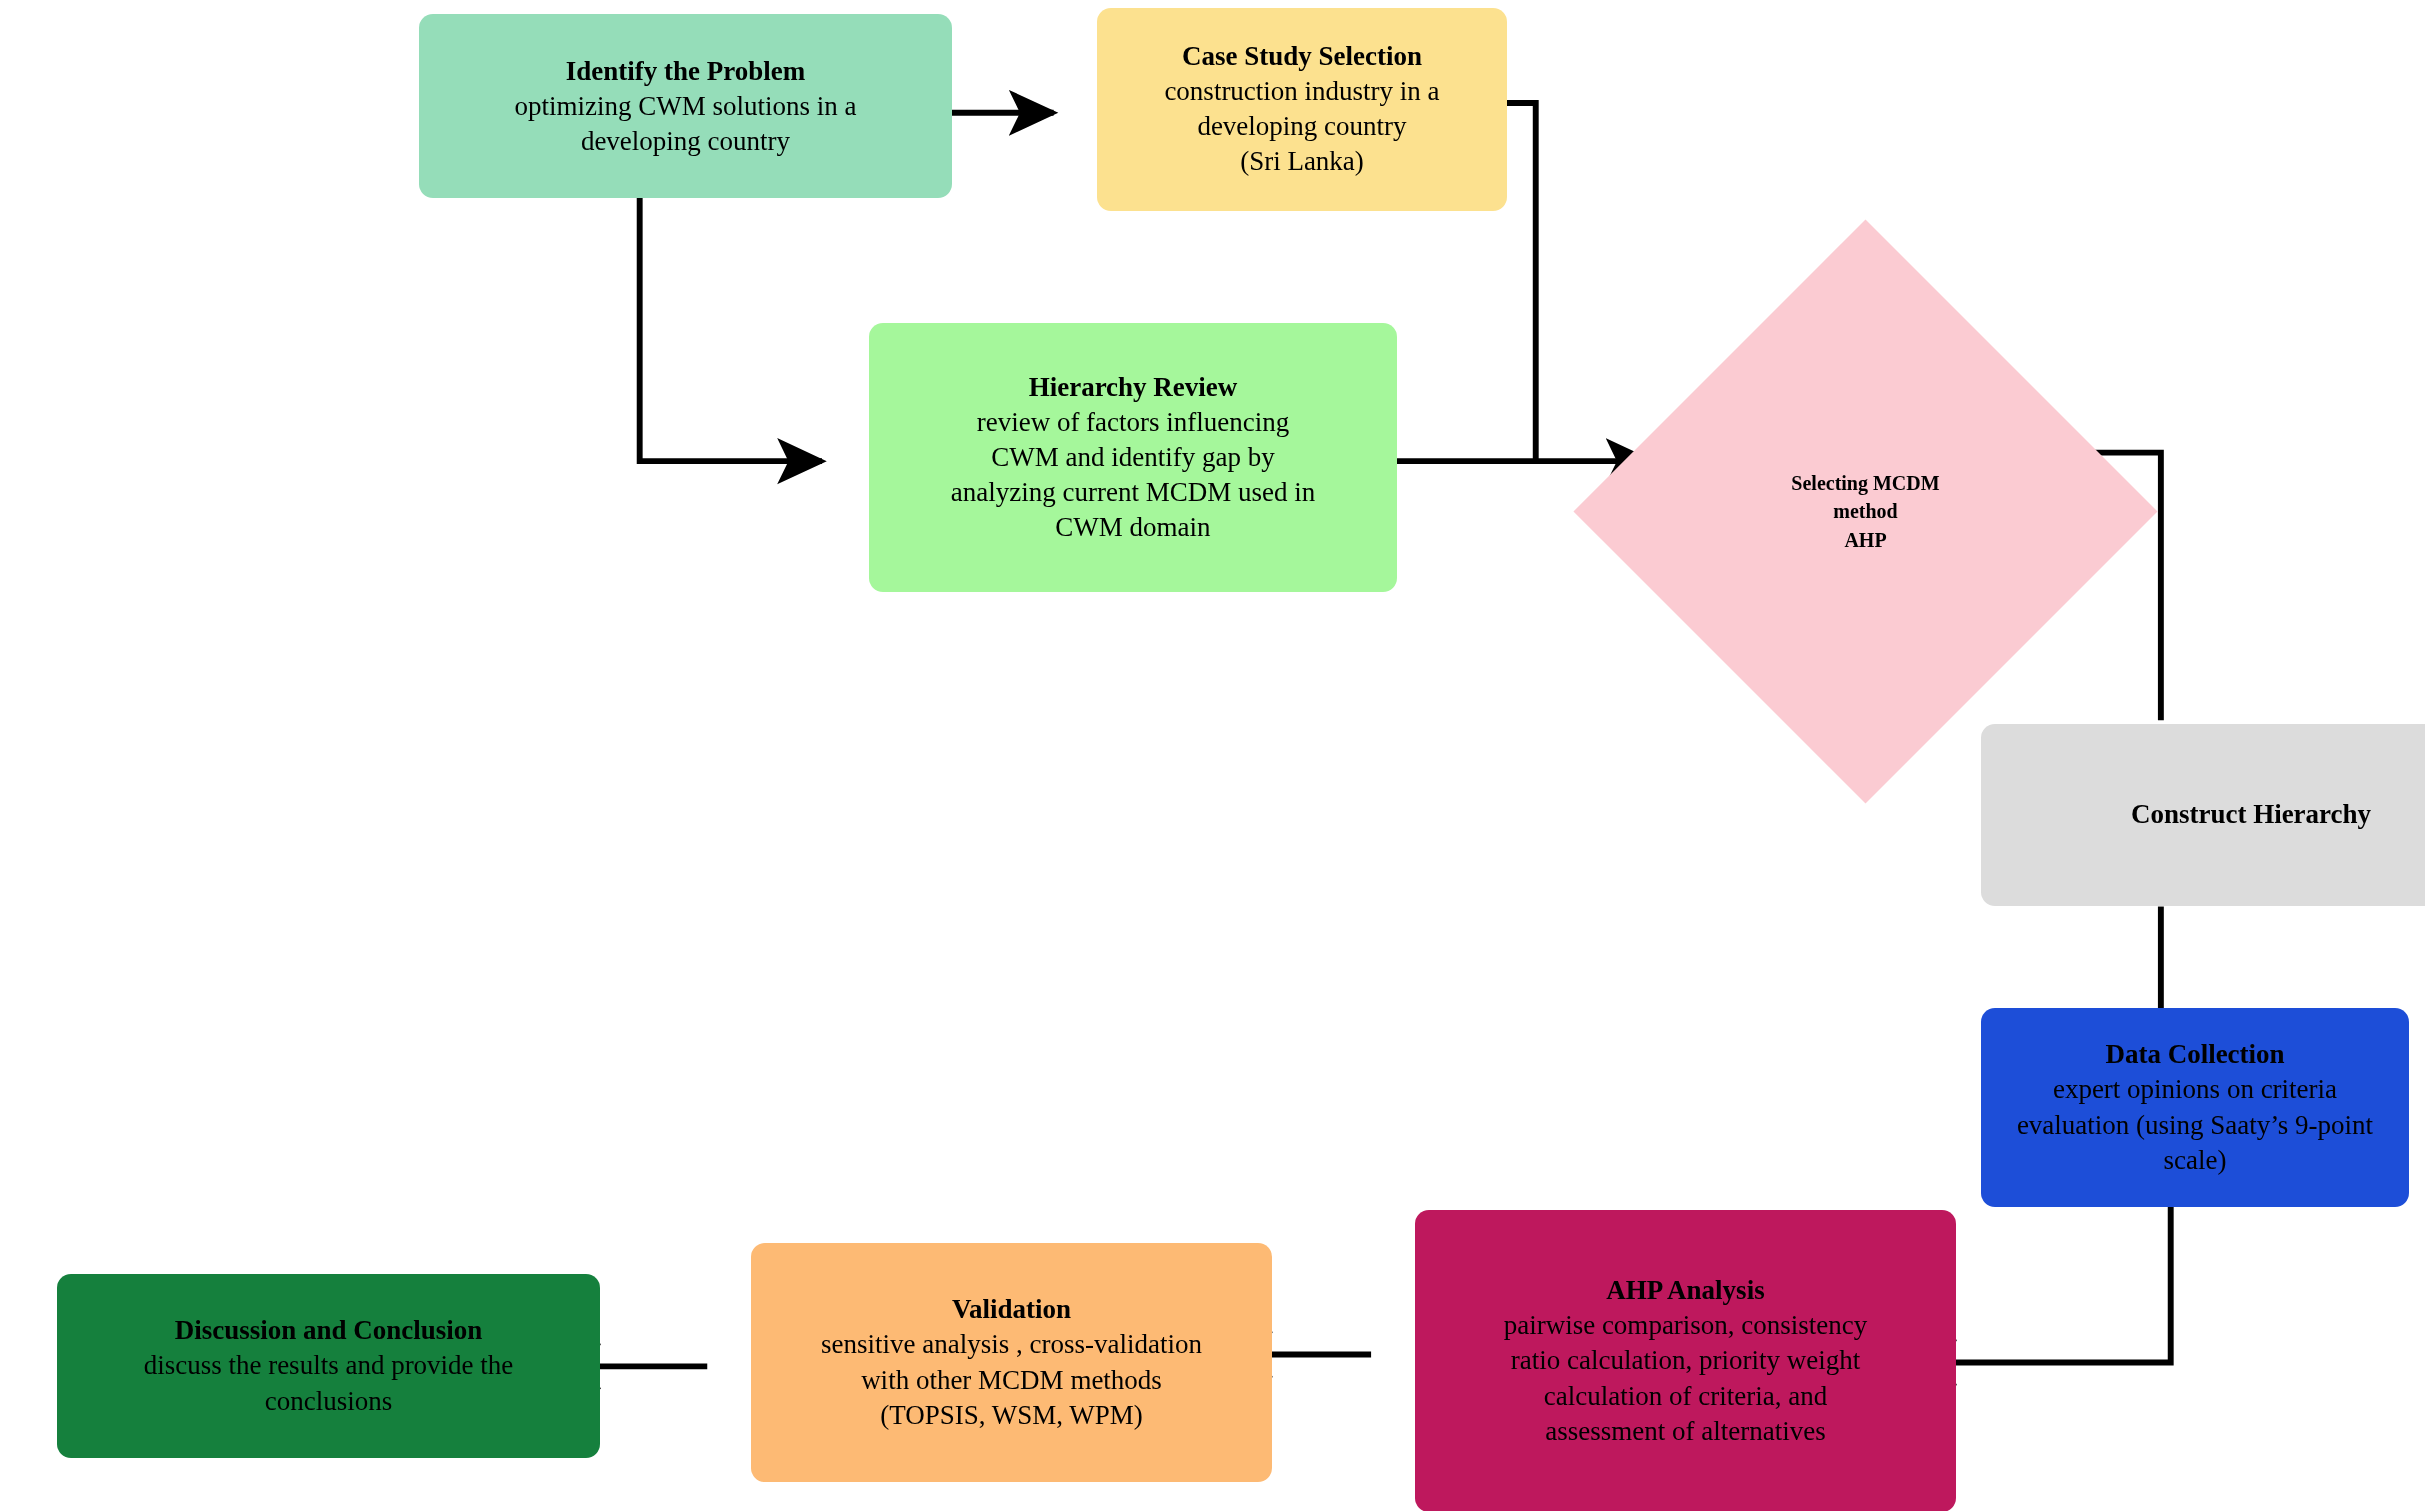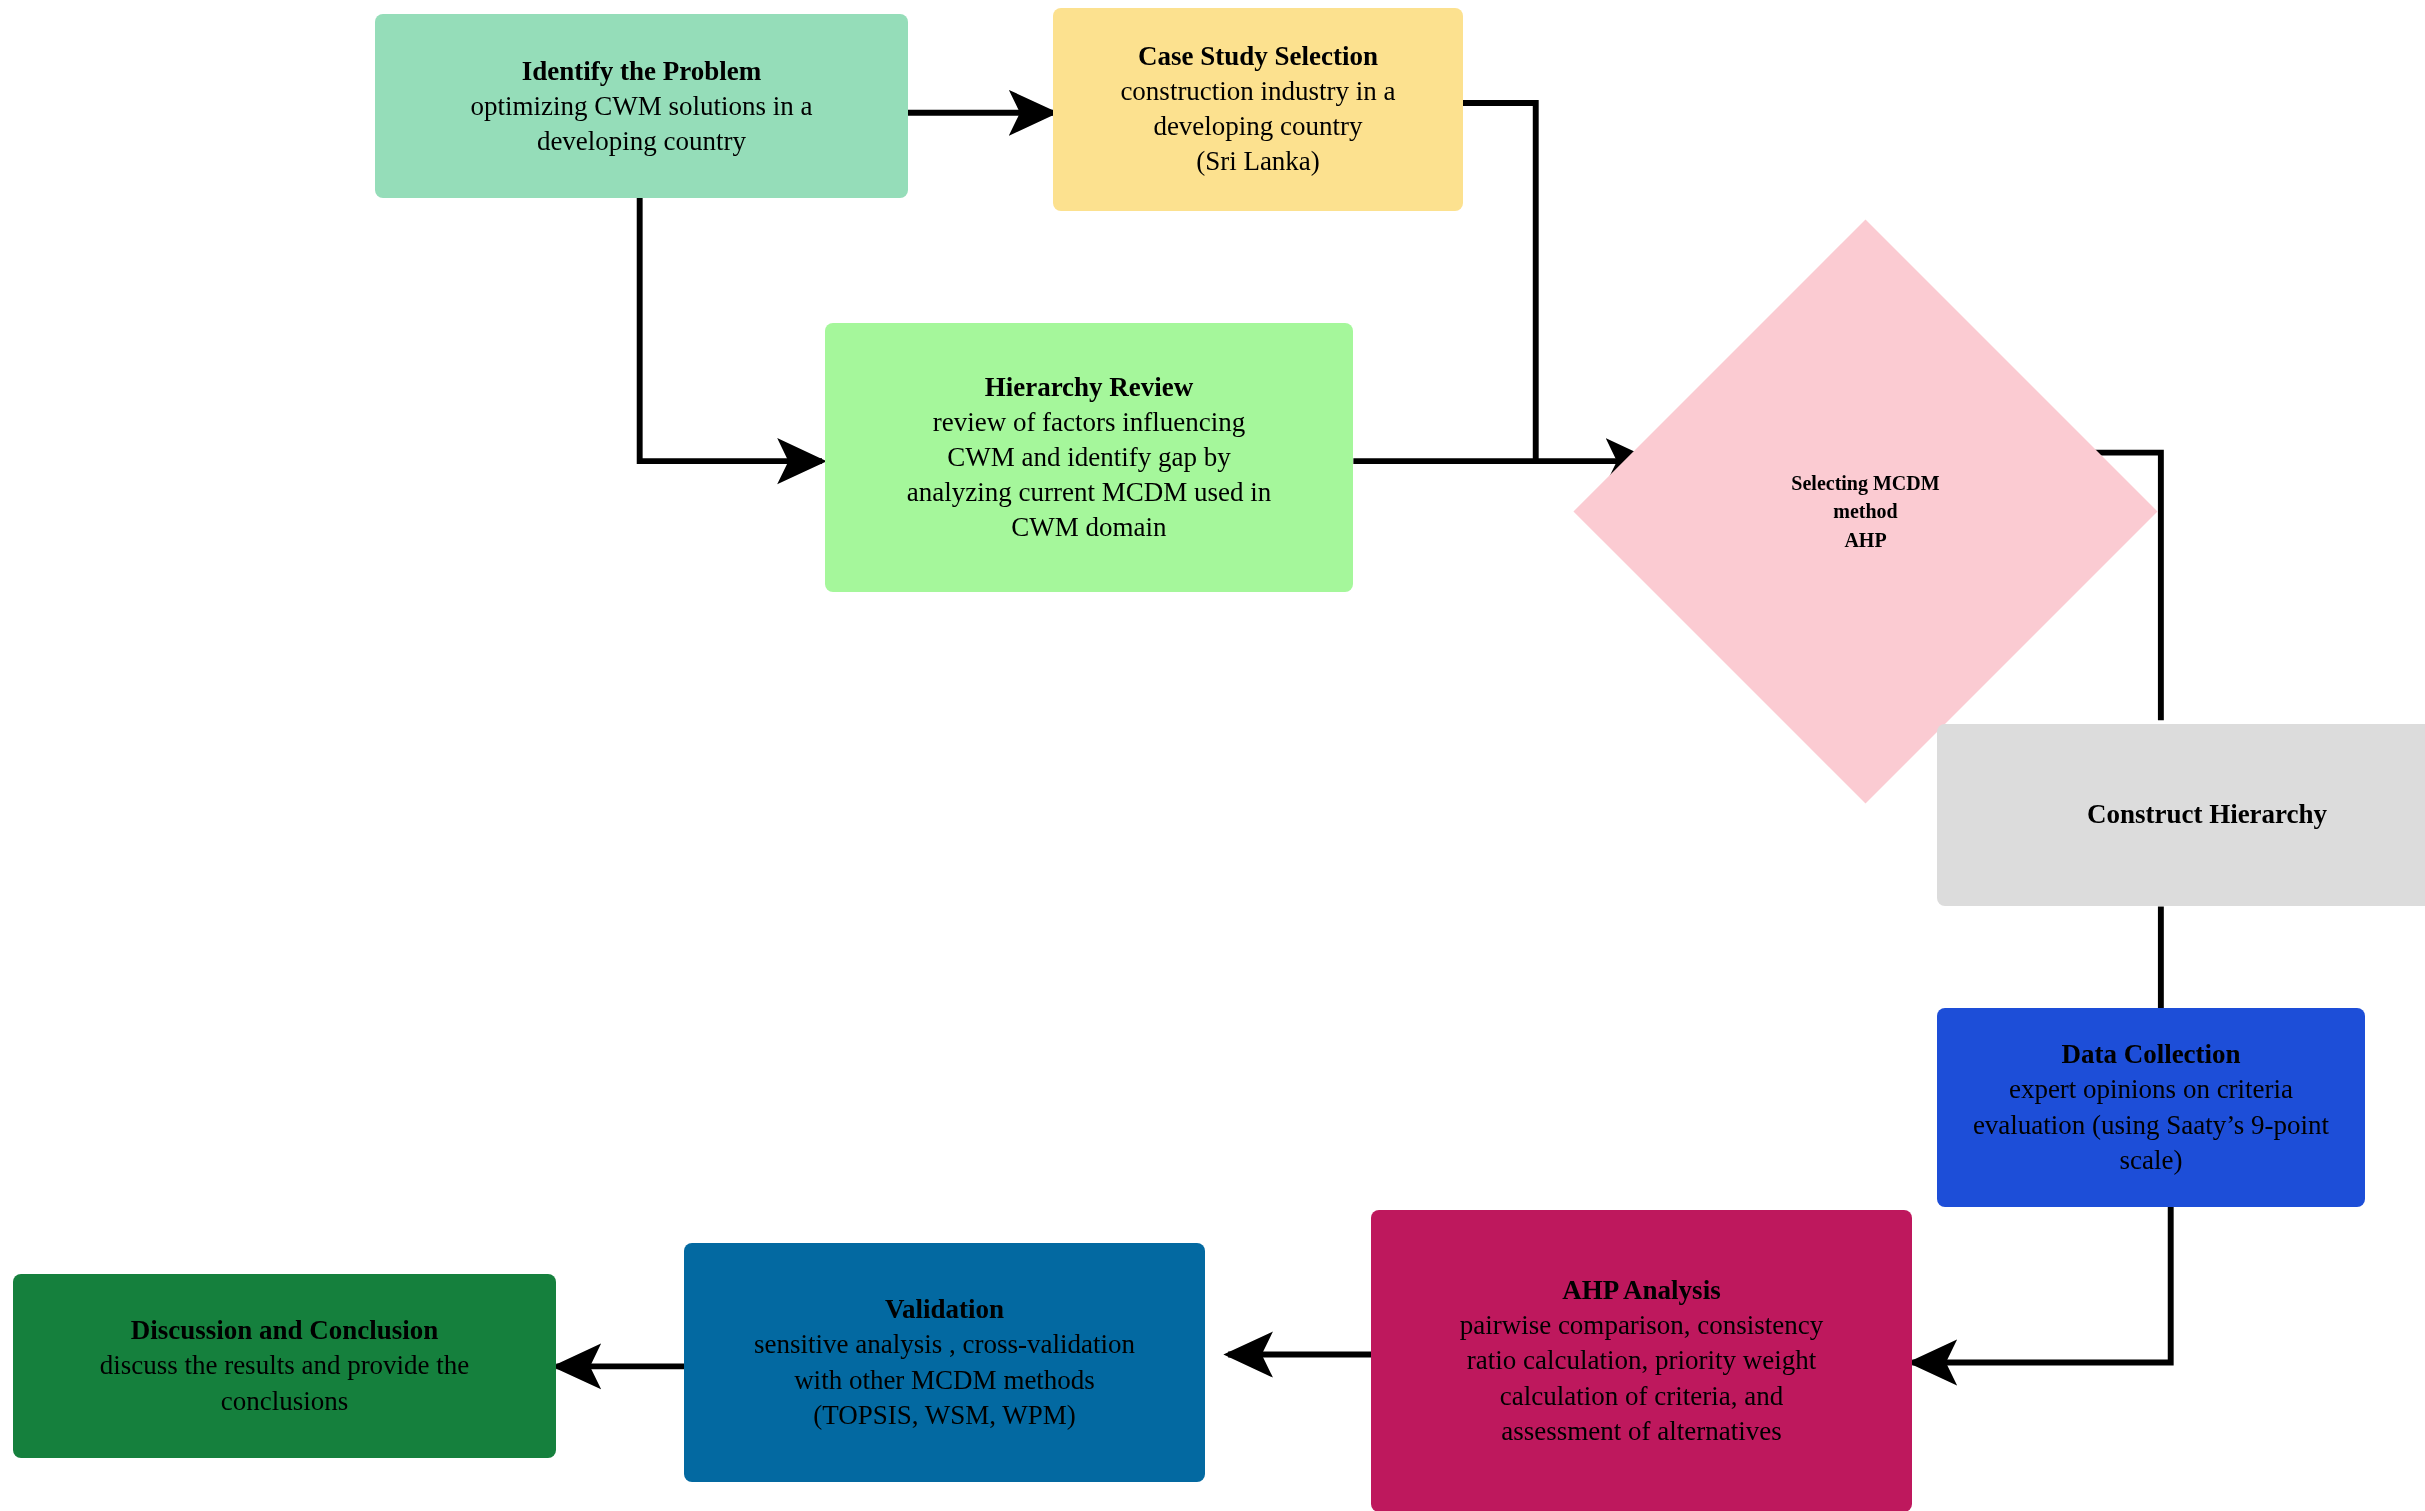--- a/index.html
+++ b/index.html
@@ -18,22 +18,23 @@
   .node {
     position: absolute;
     box-sizing: border-box;
     display: flex;
     flex-direction: column;
     align-items: center;
     justify-content: center;
     text-align: center;
     color: #000000;
     line-height: 1.30;
-    border-radius: 8px;
+    border-radius: 14px;
     padding: 6.6px 10.5px;
+    margin-left: 44px;
   }
   .node .title {
     font-weight: bold;
     font-size: 27px;
     white-space: nowrap;
   }
   .node .body {
     font-weight: normal;
     font-size: 27px;
   }
@@ -154,21 +155,21 @@
   <div class="node" style="left:1371px; top:1210px; width:541px; height:302px; background:#be185d;">
     <div class="title">AHP Analysis</div>
     <div class="body">
       <div>pairwise comparison, consistency</div>
       <div>ratio calculation,  priority weight</div>
       <div>calculation of criteria, and</div>
       <div>assessment of alternatives</div>
     </div>
   </div>
 
-  <div class="node" style="left:684px; top:1243px; width:521px; height:239px; background:#0369a1;">
+  <div class="node" style="left:707px; top:1243px; width:521px; height:239px; background:#fdba74;">
     <div class="title">Validation</div>
     <div class="body">
       <div>sensitive analysis , cross-validation</div>
       <div>with other MCDM methods</div>
       <div>(TOPSIS, WSM, WPM)</div>
     </div>
   </div>
 
   <div class="node" style="left:13px; top:1274px; width:543px; height:184px; background:#15803d;">
     <div class="title">Discussion and Conclusion</div>

